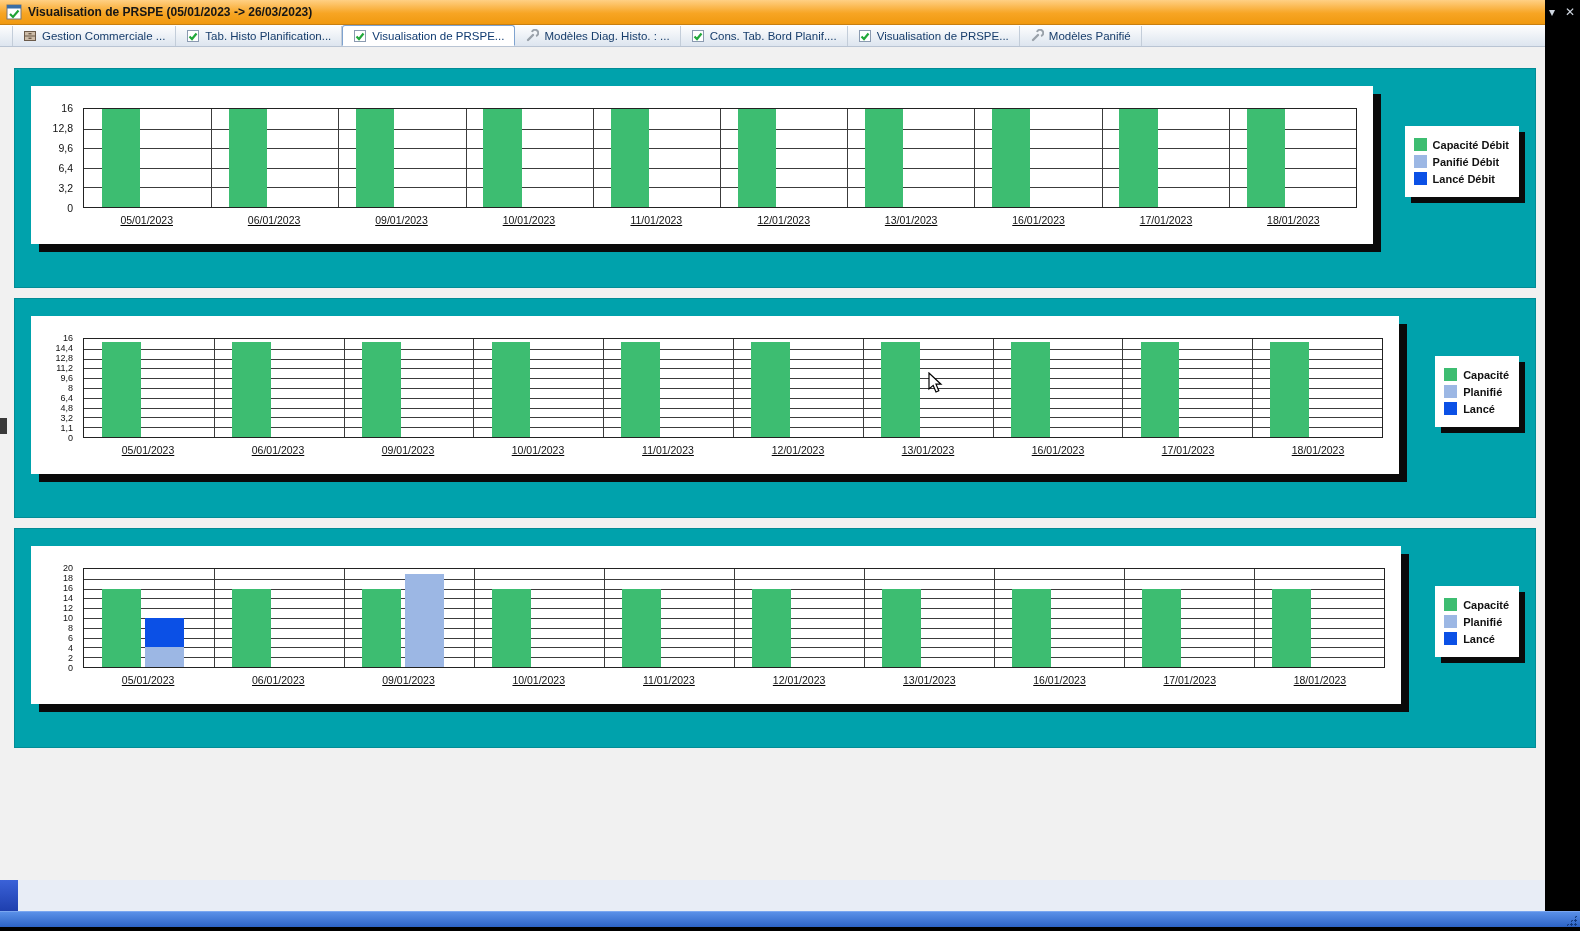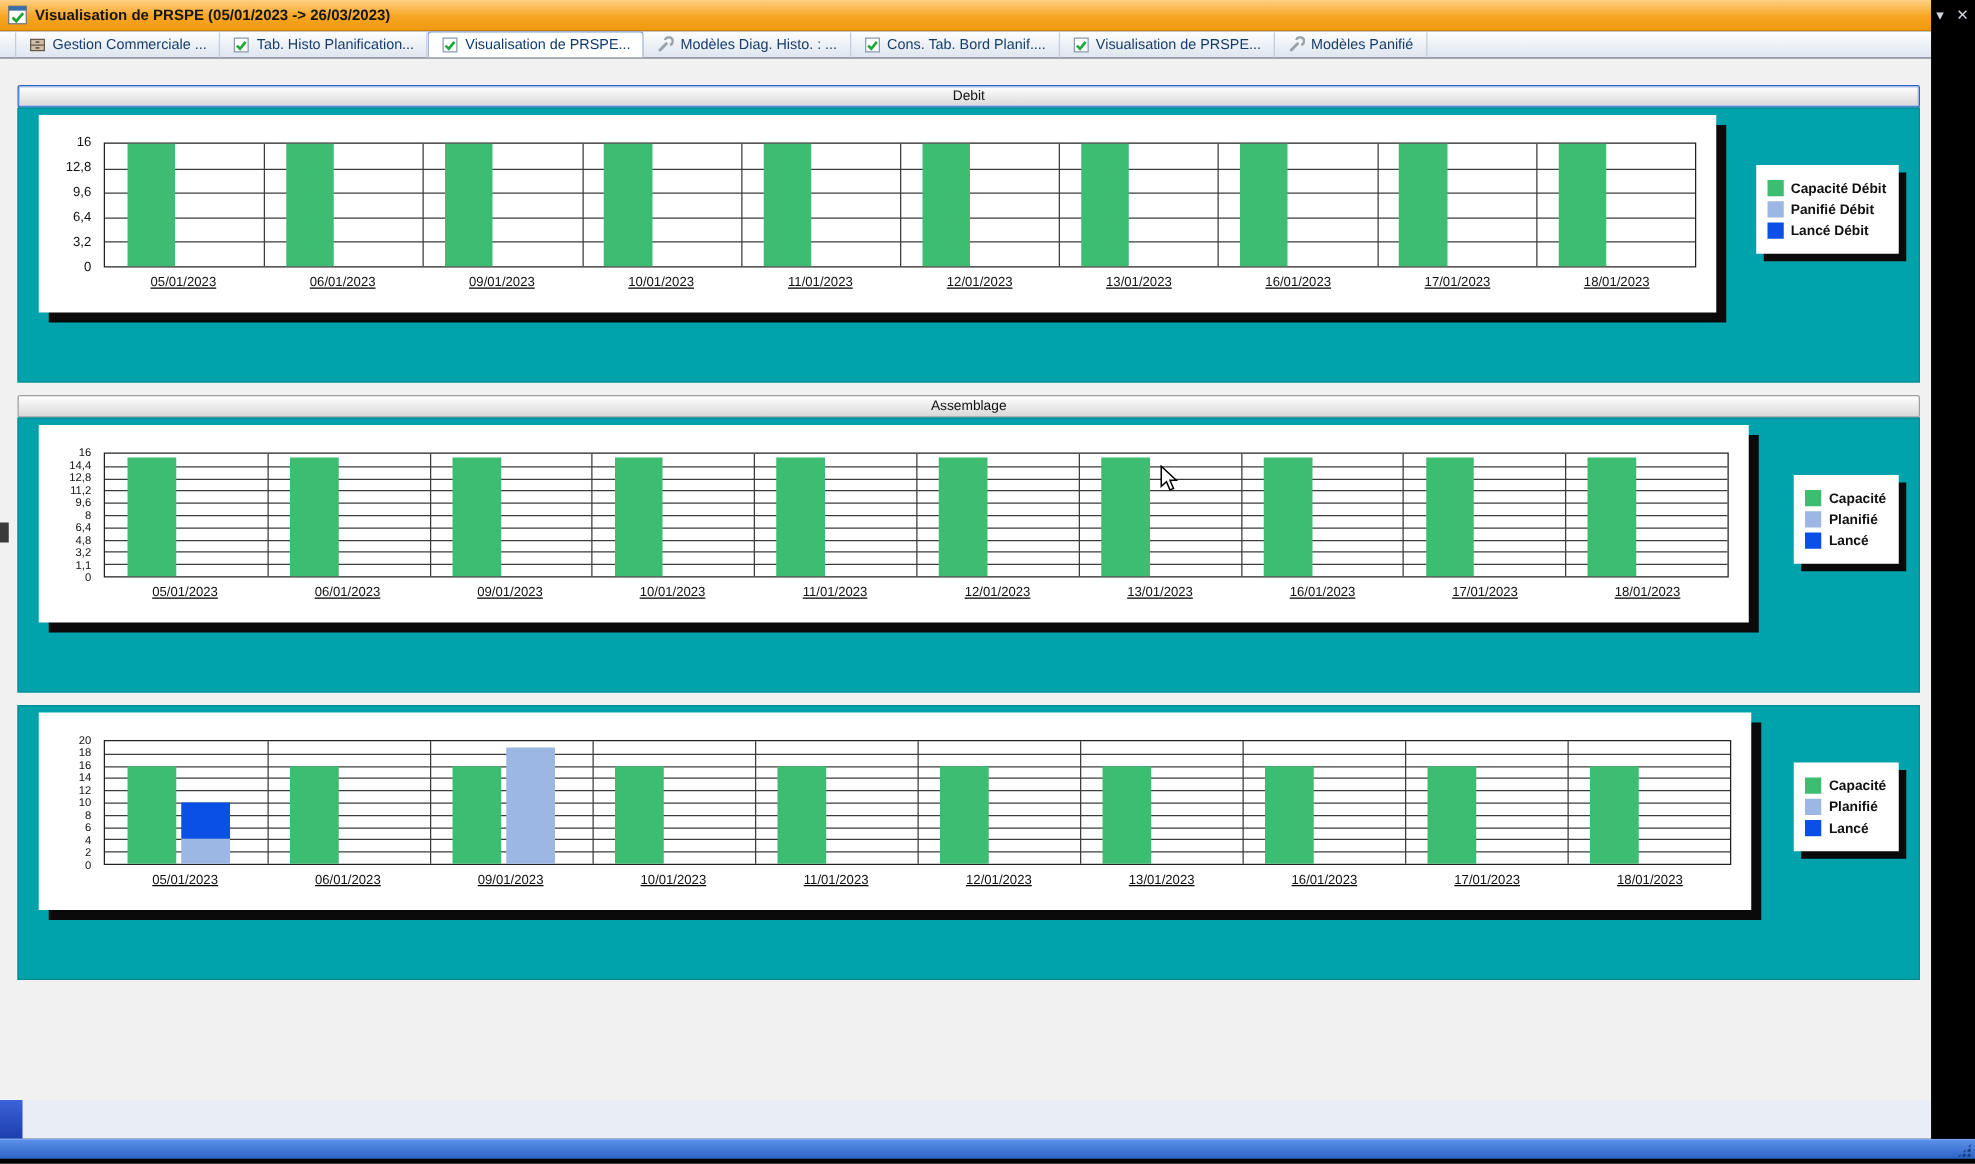--- a/index.html
+++ b/index.html
@@ -52,21 +52,21 @@
 
   .panel-header {
     height:18px; line-height:16px; text-align:center; font-size:11px; color:#111;
     background:linear-gradient(#ffffff, #d8d8d8);
     border:1px solid #9f9f9f; border-radius:2px;
   }
   .panel-header.focused { border:1px solid #2e62c8; box-shadow:inset 0 0 0 1px #a9c3ea; }
 
   .panel-body {
     background:#00a2ac; height:220px; border:1px solid #028c96;
-    display:flex; align-items:flex-start; padding:5px 16px 0 16px;
+    display:flex; align-items:flex-start; padding:17px 16px 0 16px;
   }
 
   
   .chart-box {
     position:relative; background:#fff; height:158px;
     box-shadow:8px 8px 0 #0a0a0a; flex:0 0 auto;
   }
   [data-panel="0"] .chart-box { width:1342px; }
   [data-panel="1"] .chart-box { width:1368px; }
   [data-panel="2"] .chart-box { width:1370px; }
@@ -201,23 +201,20 @@
             <path d="M7 3 a3.2 3.2 0 1 1 4 4" fill="none" stroke="#9aa2aa" stroke-width="2"></path>
           </svg>
         </span>
         <span class="tab-label">Modèles Panifié</span>
       </div>
     </div>
 
   <div class="content">
 
     <section class="panel" data-panel="0">
-      <div class="panel-header focused">
-        <span>Debit</span>
-      </div>
       <div class="panel-body" style="background: rgb(0, 162, 172);">
         <div class="chart-box">
           <div class="yaxis">
               <span class="ylab" style="top: 0%;">16</span>
               <span class="ylab" style="top: 20%;">12,8</span>
               <span class="ylab" style="top: 40%;">9,6</span>
               <span class="ylab" style="top: 60%;">6,4</span>
               <span class="ylab" style="top: 80%;">3,2</span>
               <span class="ylab" style="top: 100%;">0</span>
             </div>
@@ -290,23 +287,20 @@
             </div>
             <div class="lrow">
               <span class="swatch" style="background: rgb(11, 80, 230);"></span>
               <span class="ltext">Lancé Débit</span>
             </div>
           </div>
       </div>
     </section>
 
     <section class="panel" data-panel="1">
-      <div class="panel-header">
-        <span>Assemblage</span>
-      </div>
       <div class="panel-body" style="background: rgb(0, 162, 172);">
         <div class="chart-box">
           <div class="yaxis dense">
               <span class="ylab" style="top: 0%;">16</span>
               <span class="ylab" style="top: 10%;">14,4</span>
               <span class="ylab" style="top: 20%;">12,8</span>
               <span class="ylab" style="top: 30%;">11,2</span>
               <span class="ylab" style="top: 40%;">9,6</span>
               <span class="ylab" style="top: 50%;">8</span>
               <span class="ylab" style="top: 60%;">6,4</span>

